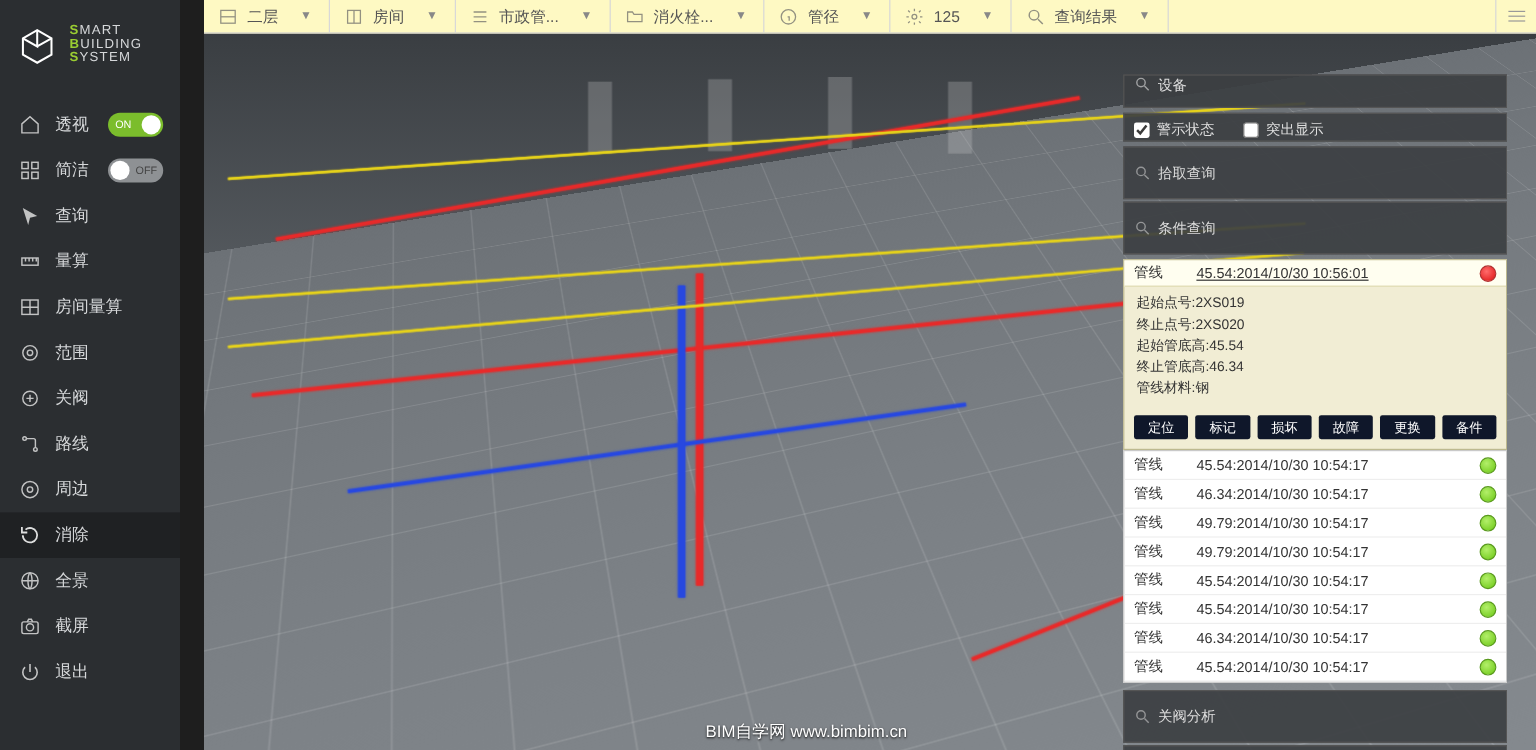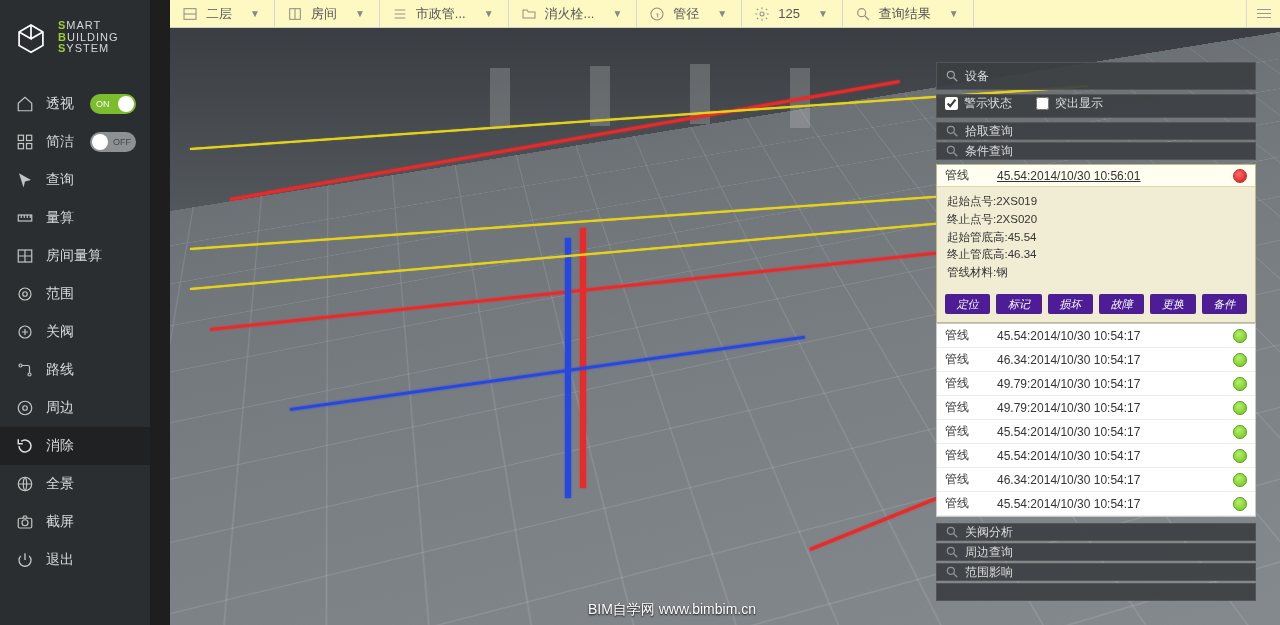--- a/index.html
+++ b/index.html
@@ -41,36 +41,36 @@
   linear-gradient(180deg,#6c7176,#8b9095);
   transform: perspective(1200px) rotateX(58deg) rotateZ(-18deg); transform-origin: 50% 10%; }
 .pipe { position: absolute; height: 3px; transform-origin: left center; }
 .pipe.red { background: #e72a2a; box-shadow: 0 0 2px #e72a2a; }
 .pipe.blue { background: #2748e0; box-shadow: 0 0 2px #2748e0; }
 .pipe.yellow { background: #e7d31a; box-shadow: 0 0 1px #e7d31a; height: 1.5px; }
 .col { position: absolute; width: 20px; height: 60px; background: #d8d8d8; opacity: .25; }
 
 
 .rpanel { position: absolute; right: 24px; top: 62px; width: 320px; color: #ddd; font-size: 12px; z-index: 10; }
-.rsearch { display: flex; align-items: center; height: 28px; background: rgba(60,63,66,.92); border: 1px solid #555; margin-bottom: 4px; padding: 0 8px; }
+.rsearch { display: flex; align-items: flex-start; height: 28px; background: rgba(60,63,66,.92); border: 1px solid #555; margin-bottom: 4px; padding: 0 8px; }
 .rsearch .mag { margin-right: 6px; opacity: .7; }
-.rchecks { display: flex; align-items: flex-start; gap: 24px; height: 24px; background: rgba(60,63,66,.92); border: 1px solid #555; padding: 0 8px; margin-bottom: 4px; }
+.rchecks { display: flex; align-items: flex-end; gap: 24px; height: 24px; background: rgba(60,63,66,.92); border: 1px solid #555; padding: 0 8px; margin-bottom: 4px; }
 .rchecks label { display: flex; align-items: center; gap: 6px; }
 .rchecks input { accent-color: #fff; }
-.rbtnrow { display: flex; align-items: center; height: 18px; background: rgba(60,63,66,.92); border: 1px solid #555; padding: 0 8px; margin-bottom: 2px; cursor: pointer; }
+.rbtnrow { display: flex; align-items: center; height: 44px; background: rgba(60,63,66,.92); border: 1px solid #555; padding: 0 8px; margin-bottom: 2px; cursor: pointer; }
 .rbtnrow .mag { margin-right: 6px; opacity: .6; }
 
 .infocard { background: #f1edd4; border: 1px solid #bdb98f; color: #333; margin-top: 4px; }
 .infocard .hdr { display: flex; align-items: center; height: 22px; background: #fffef0; border-bottom: 1px solid #dcd7ad; padding: 0 8px; font-size: 12px; }
 .infocard .hdr .name { width: 52px; }
 .infocard .hdr .ts { flex: 1; text-decoration: underline; }
 .infocard .hdr .dot { width: 14px; height: 14px; border: 1px solid #b03030; border-radius: 50%; background: radial-gradient(circle at 40% 35%, #ff6b6b, #d11); }
 .infocard .body { padding: 6px 10px 8px; font-size: 11.5px; line-height: 1.55; color: #333; }
 .infocard .actions { display: flex; gap: 6px; padding: 4px 8px 8px; }
-.infocard .actions button { flex: 1; height: 20px; font-size: 11px; border: none; border-radius: 2px; background: #4c1d95; color: #fff; cursor: pointer; font-style: italic; }
+.infocard .actions button { flex: 1; height: 20px; font-size: 11px; border: none; border-radius: 2px; background: #0f172a; color: #fff; cursor: pointer; }
 
 .resultlist { background: #fff; border: 1px solid #c9c9c9; max-height: 196px; overflow-y: auto; }
 .resultlist::-webkit-scrollbar { width: 10px; }
 .resultlist::-webkit-scrollbar-thumb { background: #c4c4c4; }
 .rrow { display: flex; align-items: center; height: 24px; padding: 0 8px; border-bottom: 1px solid #eee; font-size: 12px; color: #333; cursor: pointer; }
 .rrow .name { width: 52px; }
 .rrow .ts { flex: 1; }
 .rrow .dotg { width: 14px; height: 14px; border: 1px solid #5a9a1e; border-radius: 50%; background: radial-gradient(circle at 40% 35%, #b3ef6a, #6ac713); }
 
 .rbottom { margin-top: 6px; }

